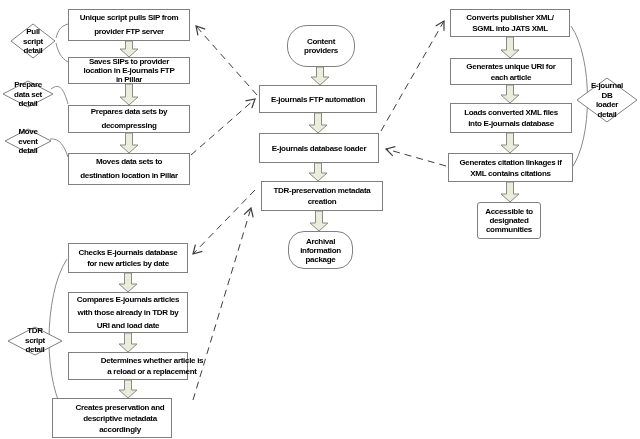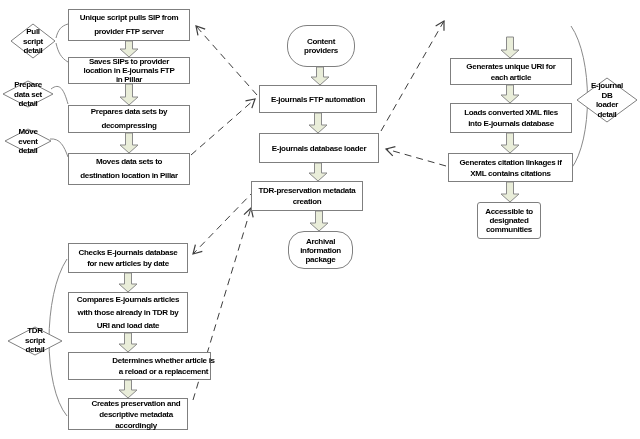--- a/index.html
+++ b/index.html
@@ -93,47 +93,49 @@
 data set
 detail</div>
   <div class="node dlabel" style="left:3px;top:127px;width:50px;height:29px;">Move
 event
 detail</div>
 
   <div class="node oval lh9" style="left:287px;top:25px;width:68px;height:42px;border-radius:20px;">Content
 providers</div>
   <div class="node box" style="left:259px;top:85px;width:118px;height:28px;">E-journals FTP automation</div>
   <div class="node box" style="left:259px;top:133px;width:120px;height:30px;">E-journals database loader</div>
-  <div class="node box" style="left:251px;top:181px;width:112px;height:30px;">TDR-preservation metadata
+  <div class="node box" style="left:261px;top:181px;width:122px;height:30px;">TDR-preservation metadata
 creation</div>
   <div class="node oval lh9" style="left:288px;top:231px;width:65px;height:38px;border-radius:16px;">Archival
 information
 package</div>
 
+  <div class="node box" style="left:450px;top:9px;width:120px;height:28px;">Converts publisher XML/
+SGML into JATS XML</div>
   <div class="node box" style="left:450px;top:58px;width:122px;height:27px;">Generates unique URI for
 each article</div>
   <div class="node box" style="left:450px;top:103px;width:122px;height:30px;">Loads converted XML files
 into E-journals database</div>
   <div class="node box" style="left:448px;top:153px;width:125px;height:29px;">Generates citation linkages if
 XML contains citations</div>
   <div class="node oval lh9" style="left:477px;top:202px;width:64px;height:37px;border-radius:3px;">Accessible to
 designated
 communities</div>
   <div class="node dlabel" style="left:577px;top:81px;width:60px;height:38px;">E-journal
 DB
 loader
 detail</div>
 
   <div class="node box" style="left:68px;top:243px;width:120px;height:30px;">Checks E-journals database
 for new articles by date</div>
   <div class="node box lh13" style="left:68px;top:292px;width:120px;height:41px;">Compares E-journals articles
 with those already in TDR by
 URI and load date</div>
-  <div class="node box" style="left:68px;top:352px;width:143px;height:28px;padding-left:48px;">Determines whether article is
+  <div class="node box" style="left:68px;top:352px;width:120px;height:28px;padding-left:48px;">Determines whether article is
 a reload or a replacement</div>
-  <div class="node box" style="left:68px;top:398px;width:120px;height:32px;padding-left:16px;">Creates preservation and
+  <div class="node box" style="left:52px;top:398px;width:120px;height:40px;padding-left:16px;">Creates preservation and
 descriptive metadata
 accordingly</div>
   <div class="node dlabel" style="left:10px;top:326px;width:50px;height:29px;">TDR
 script
 detail</div>
 
 </div>
 
 </body></html>

